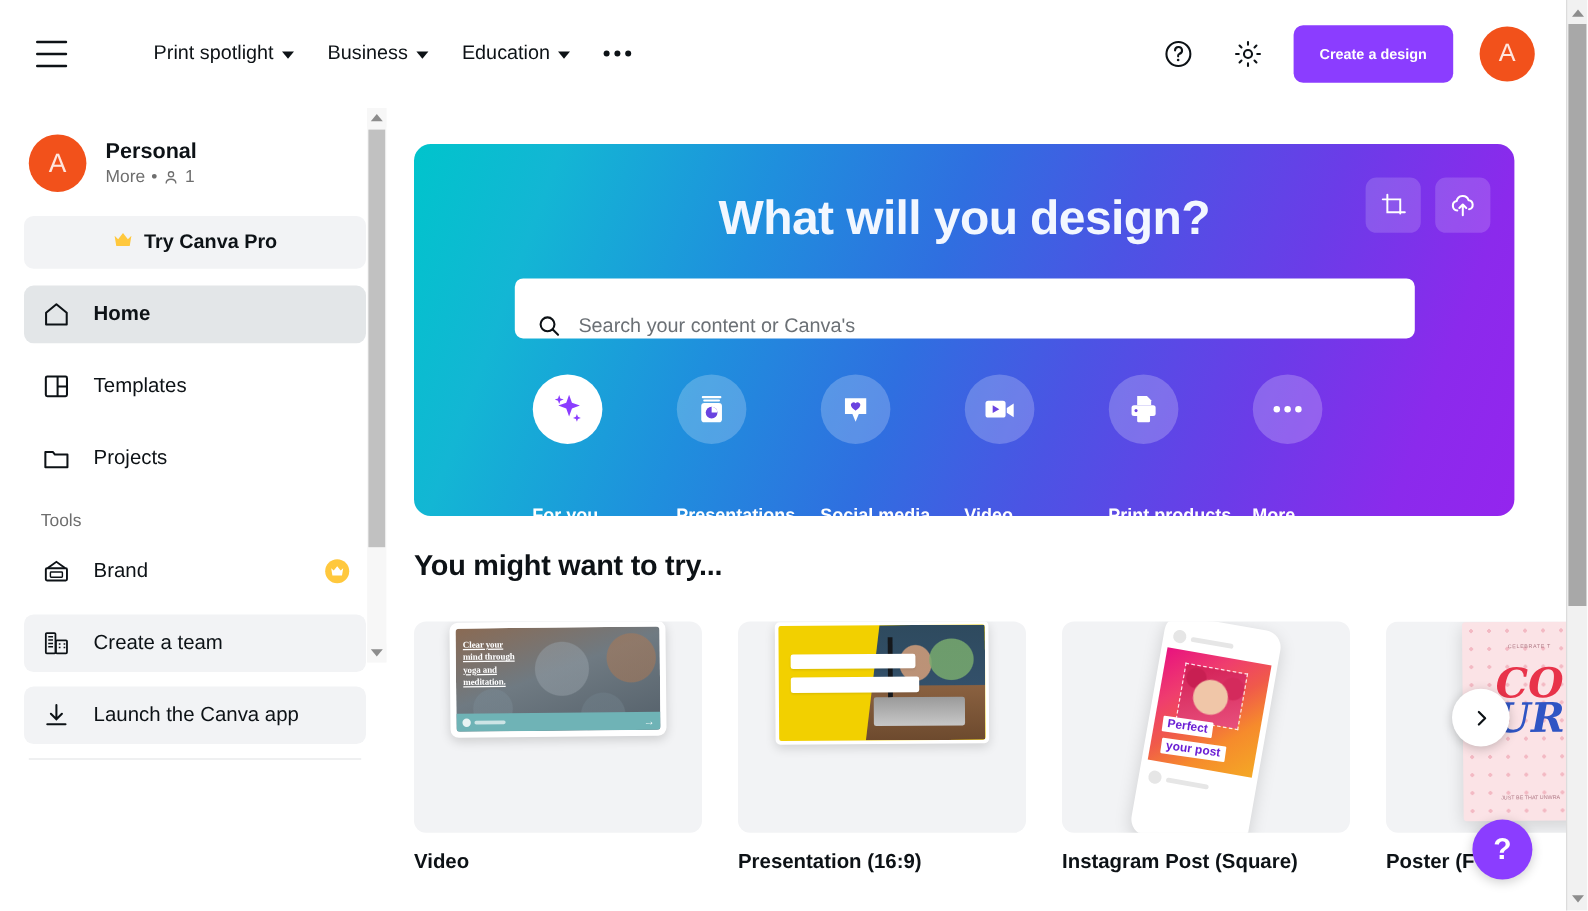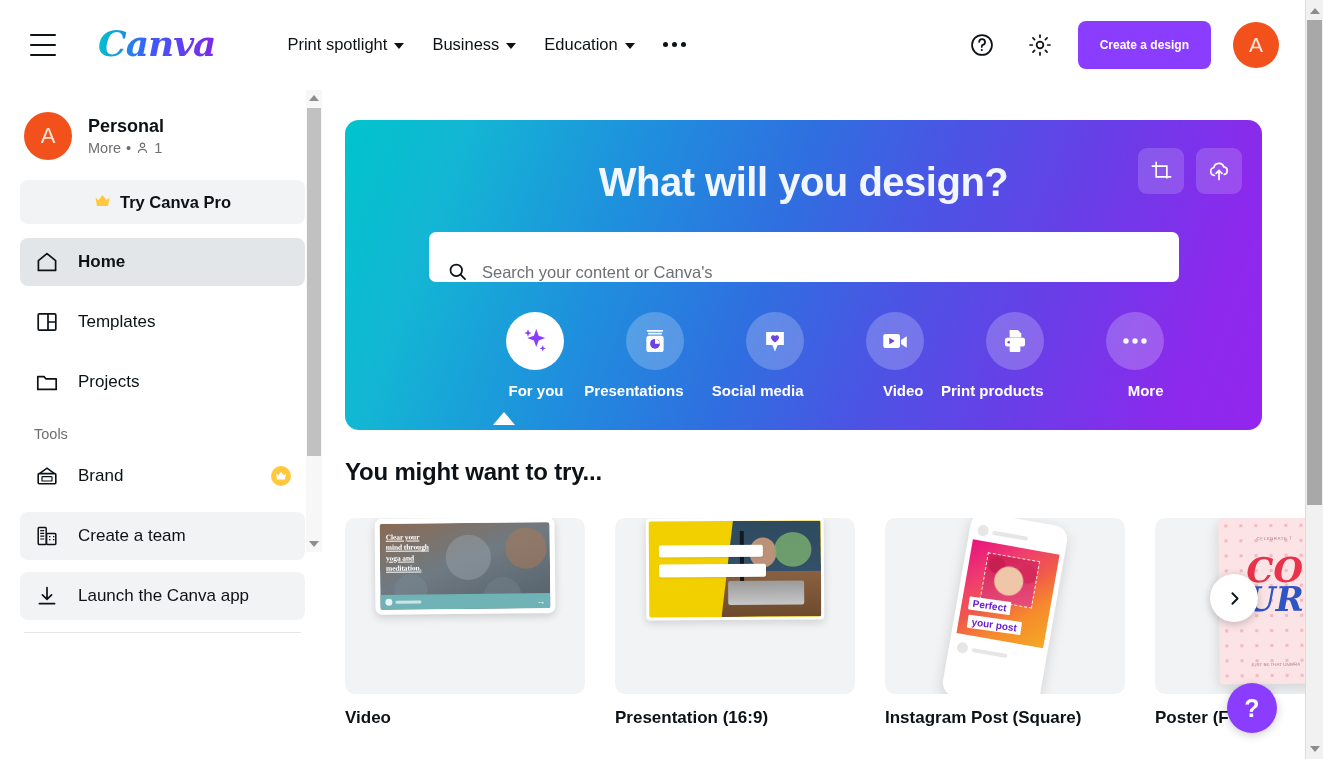--- a/index.html
+++ b/index.html
@@ -154,22 +154,22 @@
     border: none; outline: none; flex: 1; font-size: 16.5px;
     font-family: "Liberation Sans", sans-serif; color: #0d1216; background: transparent;
   }
   .hero-search input::placeholder { color: #6b7075; }
 
   .cat-row {
     position: absolute; top: 192px; left: 0; width: 100%;
     display: flex; justify-content: center; gap: 0px;
   }
   .cat {
-    width: 120px; display: flex; flex-direction: column; align-items: flex-end;
-    cursor: pointer; position: relative;
+    width: 120px; display: flex; flex-direction: column; align-items: flex-start;
+    cursor: pointer; position: relative; gap: 39px;
   }
   .cat-circle {
     width: 58px; height: 58px; border-radius: 50%;
     background: rgba(255,255,255,0.22);
     display: flex; align-items: center; justify-content: center;
   }
   .cat.active .cat-circle { background: #fff; }
   .cat-label {
     margin-top: 12px; font-size: 15px; font-weight: 700; color: #fff; white-space: nowrap;
   }
@@ -336,21 +336,20 @@
 <div class="app">
 
   <div class="topbar">
 
     <div class="hamburger">
       <span></span>
         <span></span>
         <span></span>
     </div>
 
-    <div class="logo">Canva</div>
 
     <div class="nav">
       <div class="nav-item">
         <span>Print spotlight</span>
         <span class="caret"></span>
       </div>
       <div class="nav-item">
         <span>Business</span>
         <span class="caret"></span>
       </div>

